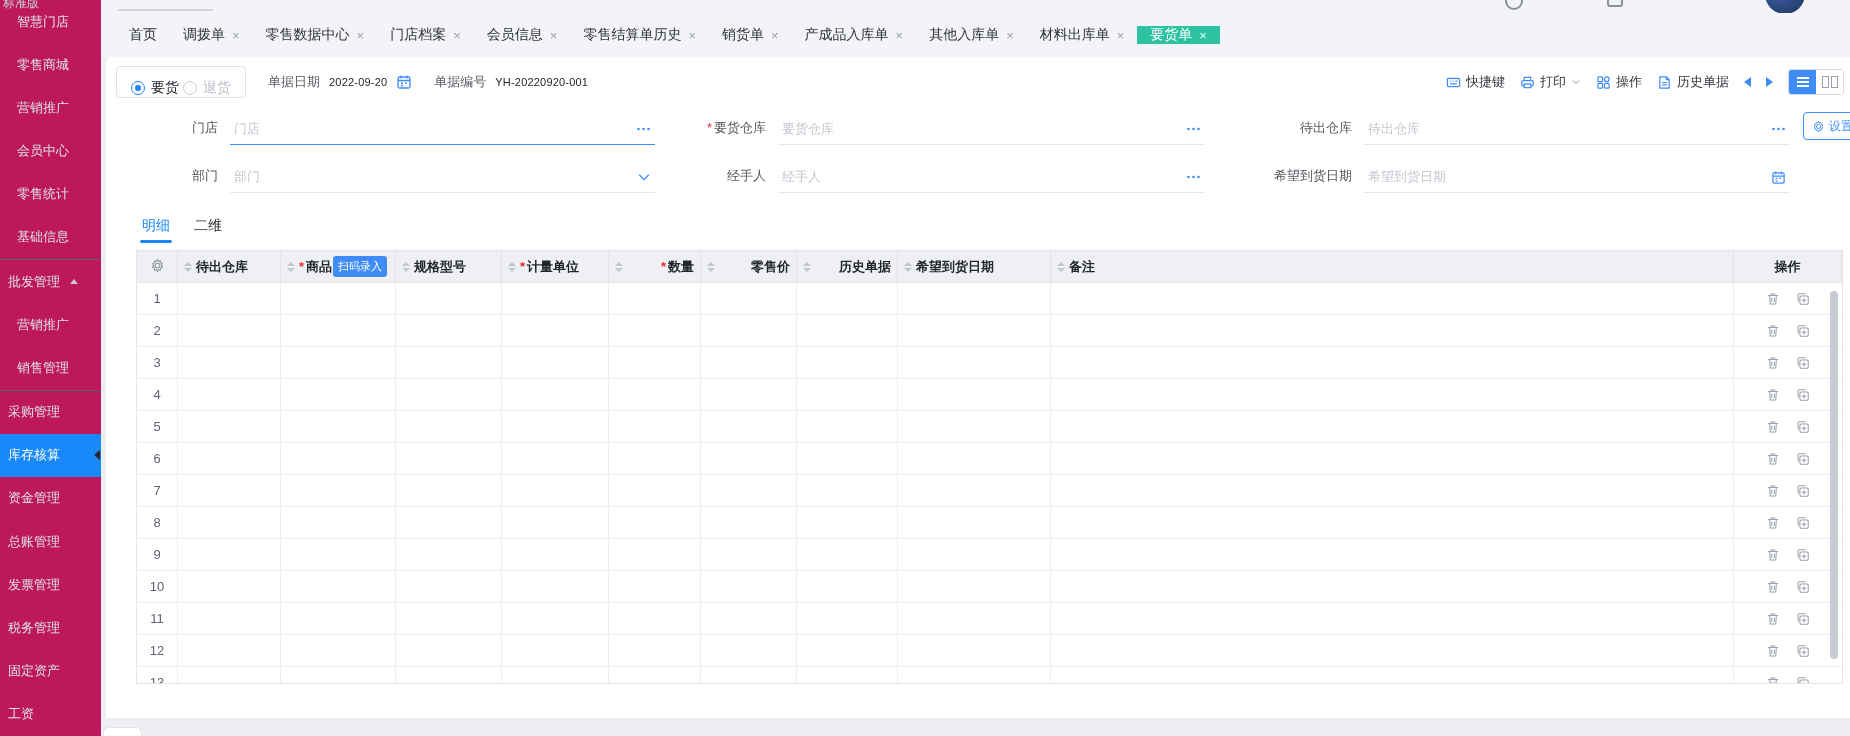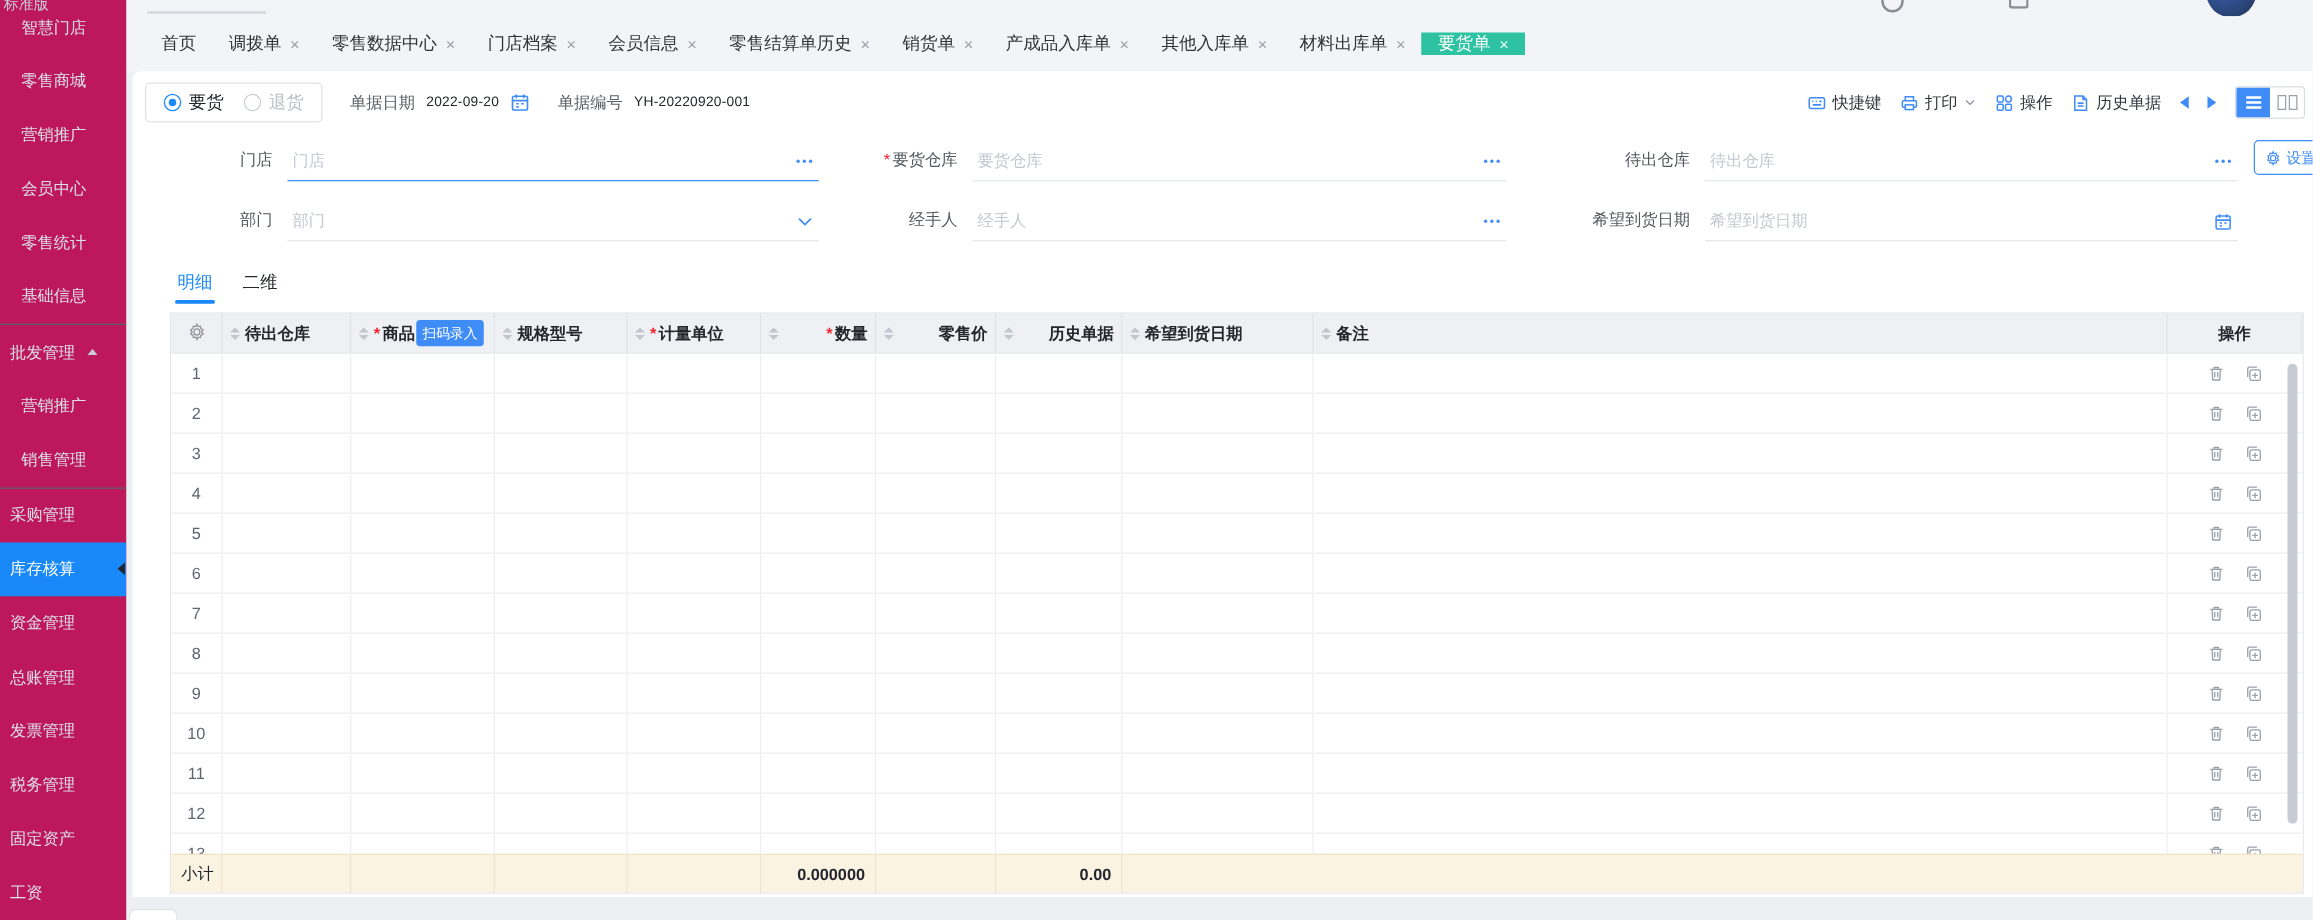--- a/index.html
+++ b/index.html
@@ -26,21 +26,21 @@
   
   .tabsbar{position:absolute;left:101px;top:13px;right:0;height:44px;background:#f3f4f7;display:flex;align-items:center;padding-left:15px;overflow:hidden;}
   .tab{display:flex;align-items:center;gap:7px;padding:0 13px;font-size:14px;color:#2f3338;white-space:nowrap;cursor:pointer;}
   .tab-x{color:#9ba0a8;font-size:13px;line-height:1;}
   .tab.active{background:#2cc2a2;color:#fff;}
   .tab.active .tab-x{color:#eafff9;}
   
   .card{position:absolute;left:106px;top:57px;right:0;height:661px;background:#fff;border-radius:6px 0 0 0;}
   
   .toolbar-left{position:absolute;left:10px;top:9px;height:32px;display:flex;align-items:center;gap:22px;}
-  .radio-box{height:30px;border:1px solid #dfe2e7;border-radius:4px;display:flex;align-items:center;gap:16px;padding:0 14px;background:#fff;}
+  .radio-box{height:30px;border:1px solid #dfe2e7;border-radius:4px;display:flex;align-items:flex-end;gap:4px;padding:0 14px;background:#fff;}
   .radio{display:flex;align-items:center;gap:6px;font-size:14px;color:#23272d;cursor:pointer;}
   .radio.off{color:#b9bec6;}
   .rdot{width:14px;height:14px;border-radius:50%;border:1px solid #1989fa;position:relative;box-sizing:border-box;background:#fff;}
   .rdot::after{content:"";position:absolute;left:3px;top:3px;right:3px;bottom:3px;border-radius:50%;background:#1989fa;}
   .radio.off .rdot{border-color:#ccd0d6;}
   .radio.off .rdot::after{display:none;}
   .tgroup{display:flex;align-items:center;gap:9px;}
   .tlabel{font-size:13px;color:#5a5f66;}
   .tvalue{font-size:11px;color:#22262c;font-weight:500;letter-spacing:.2px;}
   .toolbar-right{position:absolute;right:6px;top:9px;height:32px;display:flex;align-items:center;gap:15px;}
@@ -758,29 +758,18 @@
               <path d="M2.5 4h11M6 4V2.3h4V4M4.2 4l.6 9.7h6.4l.6-9.7M6.6 6.5v4.8M9.4 6.5v4.8" fill="none" stroke="#9aa0aa" stroke-width="1.2"></path>
             </svg>
             <svg width="14" height="14" viewBox="0 0 16 16">
               <path d="M2.5 11V3.5A1.5 1.5 0 014 2h7" fill="none" stroke="#9aa0aa" stroke-width="1.2"></path>
               <rect x="4.5" y="4.5" width="9.5" height="9.5" rx="1.5" fill="#fff" stroke="#9aa0aa" stroke-width="1.2"></rect>
               <path d="M9.2 7v5M6.7 9.5h5" stroke="#9aa0aa" stroke-width="1.2"></path>
             </svg>
           </div>
         </div>
       </div>
-    <div class="gsub">
-        <div class="scell lab" style="width: 41px;">小计</div>
-        <div class="scell" style="width: 103px;"></div>
-        <div class="scell" style="width: 115px;"></div>
-        <div class="scell" style="width: 106px;"></div>
-        <div class="scell" style="width: 107px;"></div>
-        <div class="scell right" style="width: 92px;">0.000000</div>
-        <div class="scell" style="width: 96px;"></div>
-        <div class="scell right" style="width: 101px;">0.00</div>
-        <div class="scell merged" style="width: 944px;"></div>
-      </div>
     <div class="scroll-thumb"></div>
   </div>
 </div>
 
 <div class="bottom-strip"></div>
 <div class="bottom-tab"></div>
 
 </body></html>

